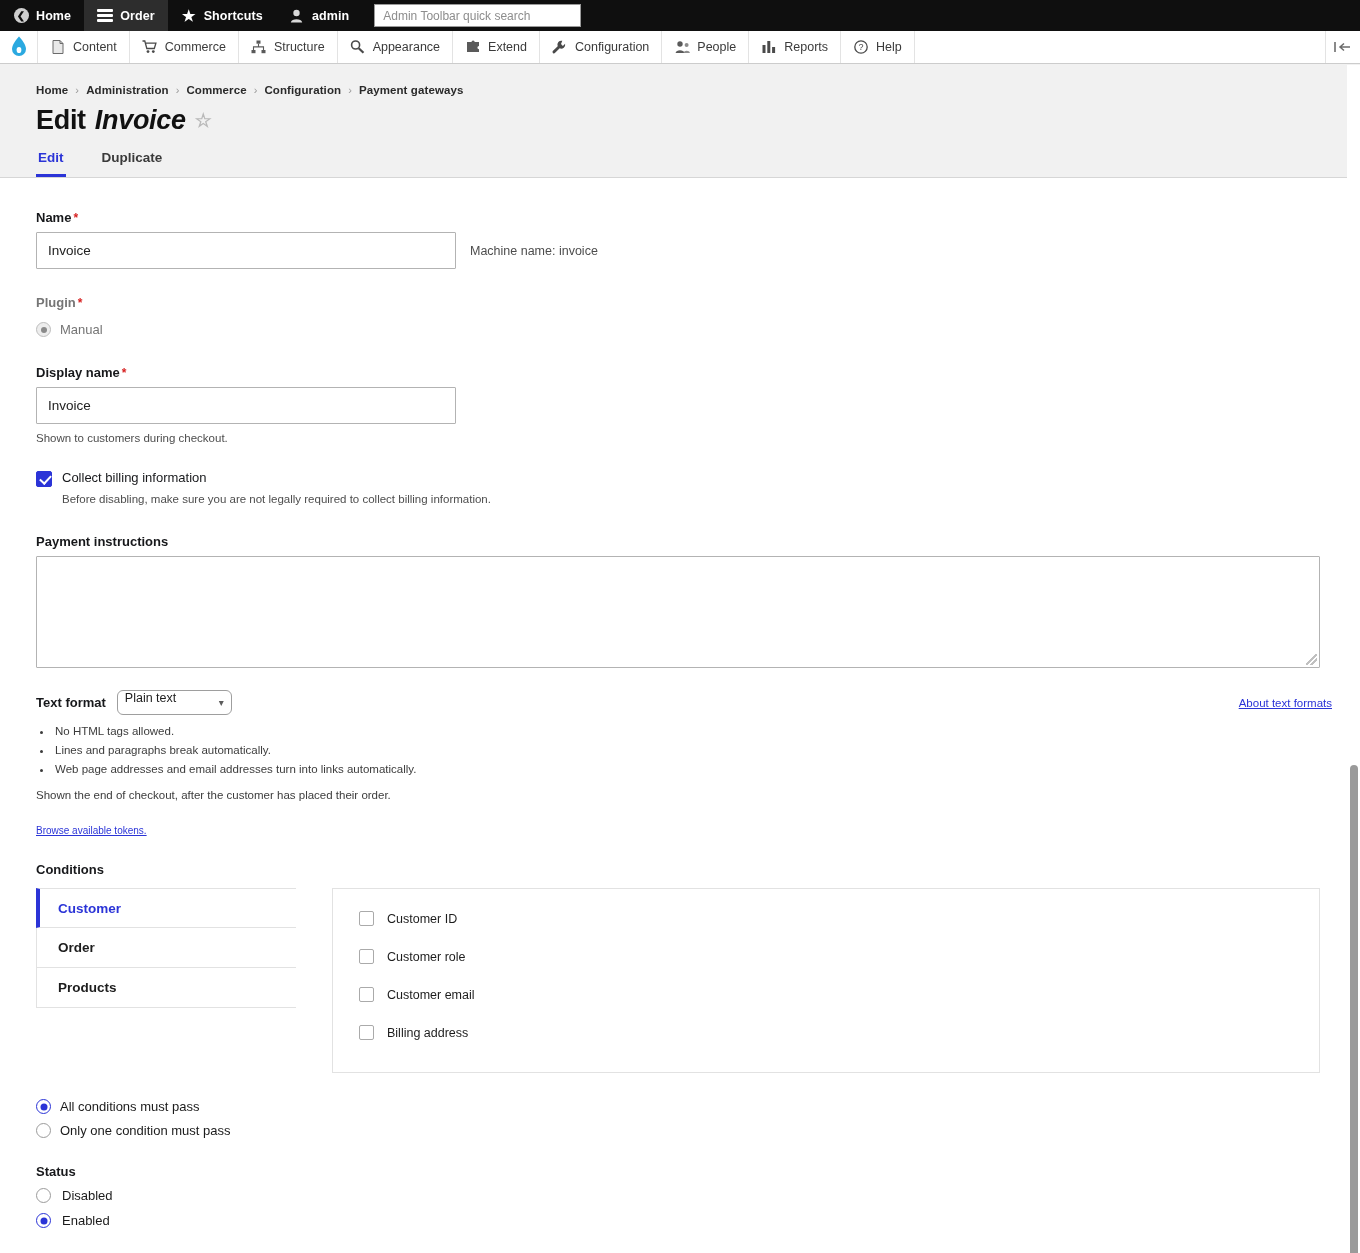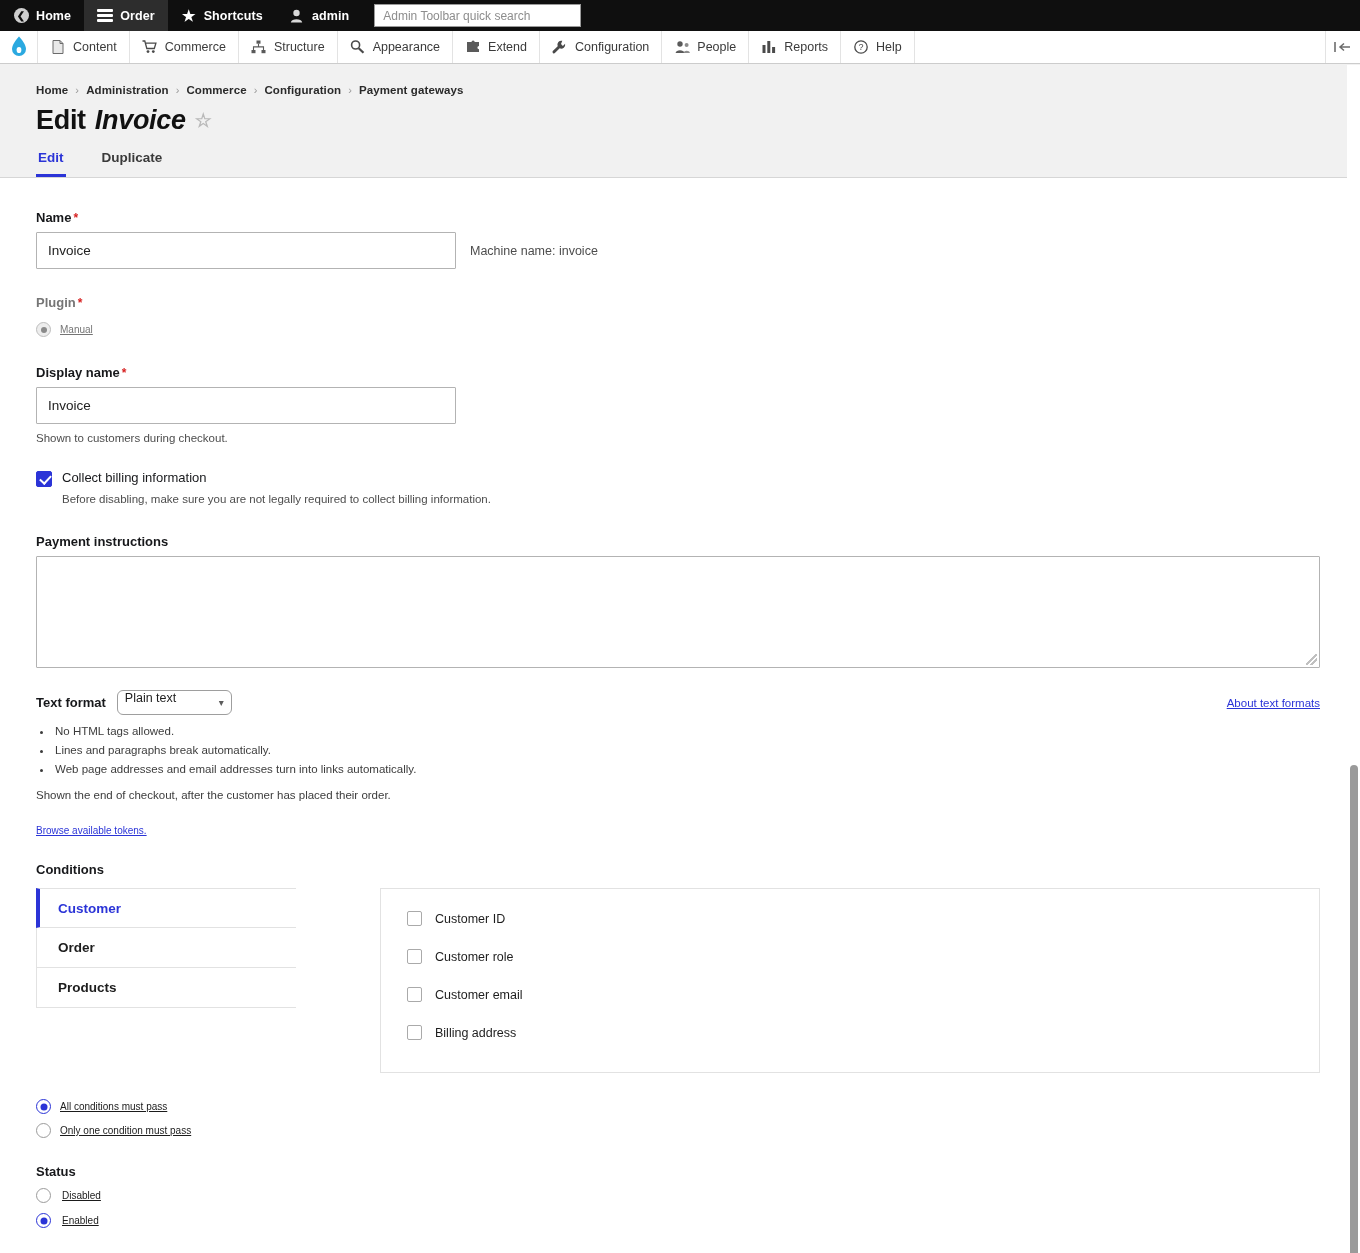--- a/index.html
+++ b/index.html
@@ -177,21 +177,21 @@
     width: 7px; height: 7px; border-radius: 50%;
     background: #2b34d7;
   }
   .radio.disabled { border-color: #bdbdbd; background: #ededed; }
   .radio.disabled::after {
     content: ""; position: absolute;
     top: 50%; left: 50%; transform: translate(-50%,-50%);
     width: 6px; height: 6px; border-radius: 50%;
     background: #8a8a8a;
   }
-  .radio-text { font-size: 10px; color: #1b1b1b; text-decoration: underline; }
+  .radio-text { font-size: 13px; color: #1b1b1b; }
   .radio-text.muted { color: #757575; }
 
   
   .cb-row { display: flex; align-items: flex-start; gap: 10px; }
   .cb {
     width: 16px; height: 16px; flex: none;
     border: 1px solid #a8a8a8; background: #fff; border-radius: 2px;
     position: relative; margin-top: 1px;
   }
   .cb.on { background: #2b34d7; border-color: #2b34d7; }
@@ -230,21 +230,21 @@
     position: relative;
     border-radius: 6px;
   }
   .select-box .chev {
     position: absolute; right: 7px; top: 50%;
     transform: translateY(-55%);
     color: #5c5c5c; font-size: 10px;
   }
   .about-link {
     position: absolute;
-    right: 40px;
+    right: 28px;
     font-size: 11.5px;
     color: #2b34d7;
     text-decoration: underline;
   }
   ul.format-tips {
     margin: 10px 0 0 0;
     padding-left: 17px;
     list-style: disc;
   }
   ul.format-tips li {
@@ -263,21 +263,20 @@
   }
 
   
   .cond-head { font-size: 13px; font-weight: bold; color: #17181b; margin-top: 24px; }
   .cond-wrap {
     margin-top: 11px;
     width: 1284px;
     position: relative;
     display: flex;
     align-items: flex-start;
-    gap: 48px;
   }
   .vtabs {
     width: 260px;
     flex: none;
     position: relative;
     z-index: 2;
     background: #fff;
   }
   .vtab {
     height: 40px;

